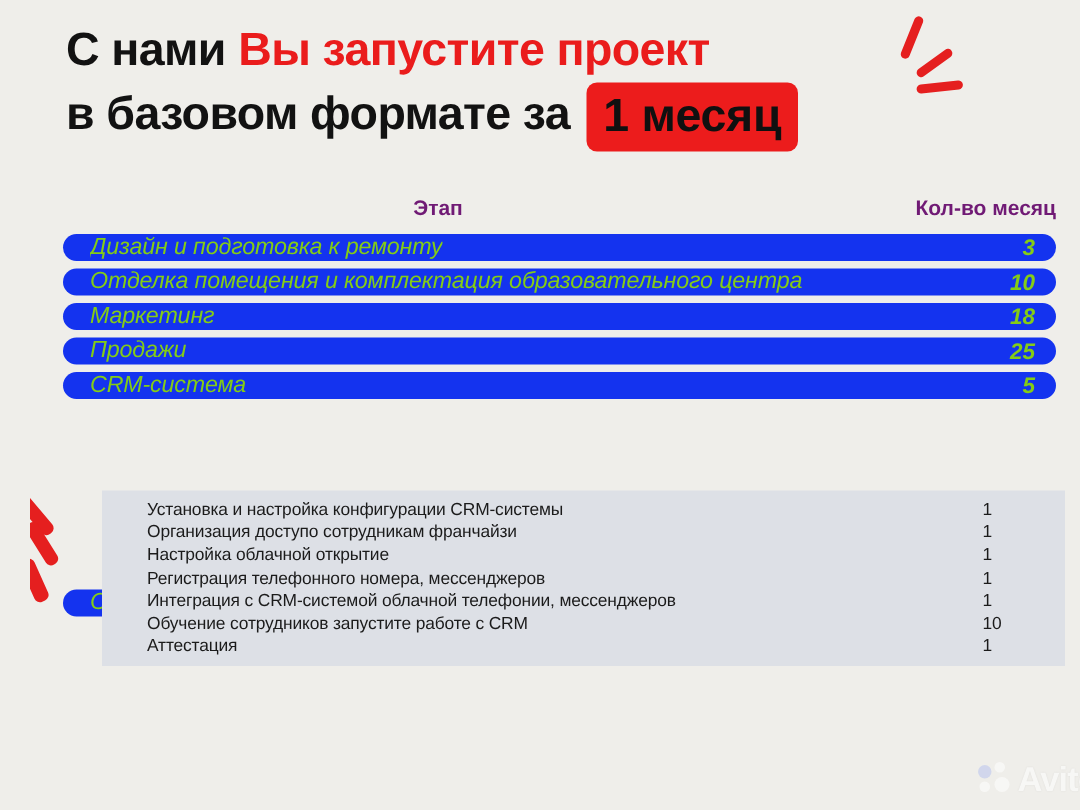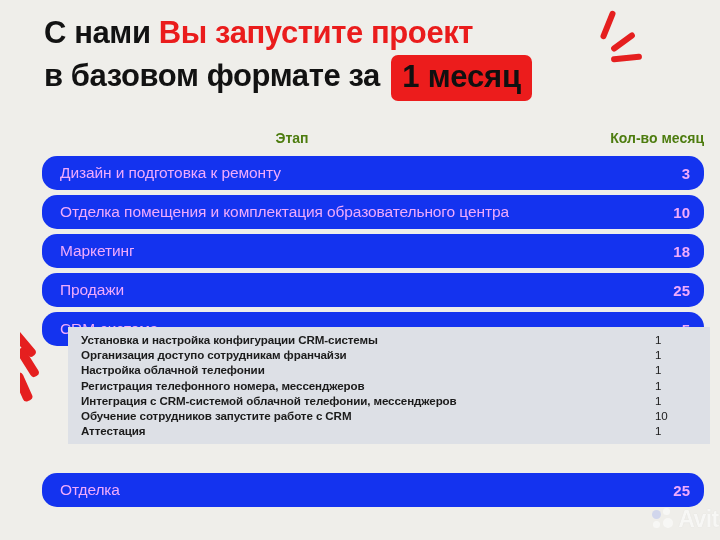--- a/index.html
+++ b/index.html
@@ -73,21 +73,21 @@
 
   
   .table-head {
     position: absolute;
     left: 22px;
     top: 130px;
     width: 662px;
     height: 20px;
     font-size: 14px;
     font-weight: 700;
-    color: #4d7c0f;
+    color: #701a75;
   }
   .th-stage {
     position: absolute;
     left: 0;
     width: 500px;
     text-align: center;
   }
   .th-days {
     position: absolute;
     right: 0;
@@ -96,30 +96,31 @@
 
   
   .rows {
     position: absolute;
     left: 22px;
     top: 156px;
     width: 662px;
   }
   .row {
     position: relative;
-    height: 34px;
+    height: 18px;
     margin-bottom: 5px;
     background: #1433ef;
     border-radius: 15px;
     box-sizing: border-box;
     padding: 0 14px 0 18px;
     display: flex;
     align-items: center;
     justify-content: space-between;
-    color: #f0abfc;
+    color: #84cc16;
+    font-style: italic;
   }
   .row-label {
     font-size: 15.5px;
     font-weight: 400;
     letter-spacing: -0.1px;
     white-space: nowrap;
     overflow: hidden;
   }
   .row-days {
     font-size: 15px;
@@ -145,23 +146,22 @@
   .sub-row {
     position: relative;
     height: 15.2px;
     font-size: 11.6px;
     color: #1b1b1b;
     letter-spacing: -0.1px;
     white-space: nowrap;
   }
   .sub-text {
     position: absolute;
-    left: 13px;
+    left: 30px;
     top: 0;
-    font-weight: bold;
   }
   .sub-days {
     position: absolute;
     left: 587px;
     top: 0;
   }
 
   
   .avito {
     position: absolute;
@@ -264,21 +264,21 @@
   <div class="sublist">
     <div class="sub-row">
       <span class="sub-text">Установка и настройка конфигурации CRM-системы</span>
       <span class="sub-days">1</span>
     </div>
     <div class="sub-row">
       <span class="sub-text">Организация доступо сотрудникам франчайзи</span>
       <span class="sub-days">1</span>
     </div>
     <div class="sub-row">
-      <span class="sub-text">Настройка облачной телефонии</span>
+      <span class="sub-text">Настройка облачной открытие</span>
       <span class="sub-days">1</span>
     </div>
     <div class="sub-row">
       <span class="sub-text">Регистрация телефонного номера, мессенджеров</span>
       <span class="sub-days">1</span>
     </div>
     <div class="sub-row">
       <span class="sub-text">Интеграция с CRM-системой облачной телефонии, мессенджеров</span>
       <span class="sub-days">1</span>
     </div>

